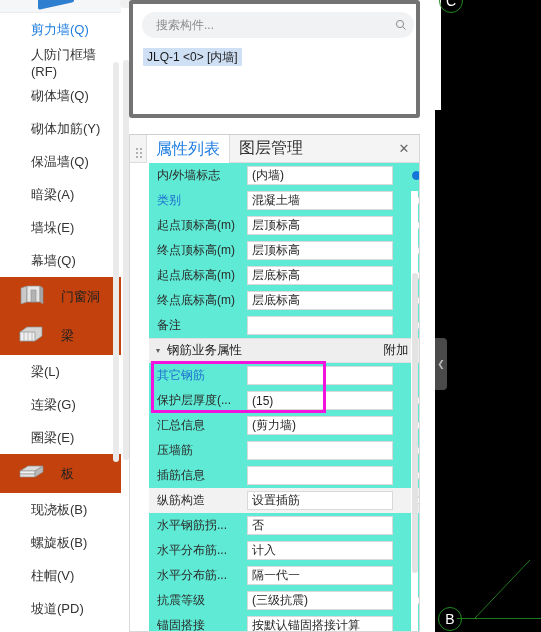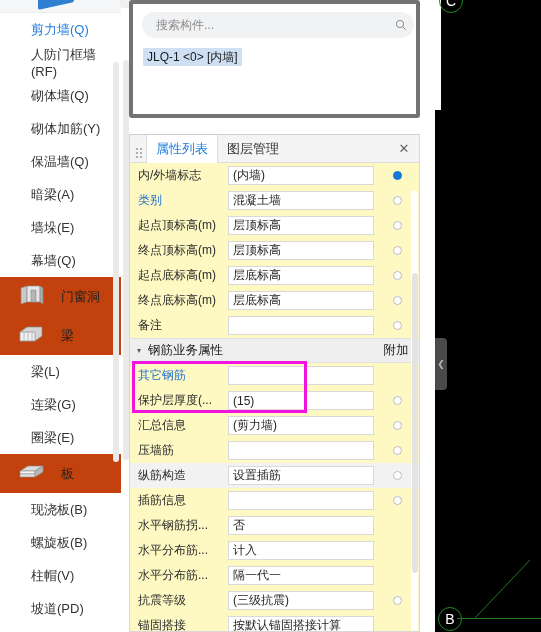--- a/index.html
+++ b/index.html
@@ -87,31 +87,31 @@
     position:relative;height:27px;background:#f4f4f4;
     border-bottom:1px solid #dcdcdc;display:flex;align-items:stretch;
   }
   .grip{width:16px;display:flex;align-items:center;justify-content:center;flex:none;}
   .grip i{
     display:block;width:2px;height:2px;background:#9a9a9a;border-radius:50%;
     box-shadow:0 4px 0 #9a9a9a,0 8px 0 #9a9a9a,4px 0 0 #9a9a9a,4px 4px 0 #9a9a9a,4px 8px 0 #9a9a9a;
     margin-left:-2px;
   }
   .ptab{
-    display:flex;align-items:center;padding:0 9px;font-size:13px;color:#333;
+    display:flex;align-items:center;padding:0 9px;font-size:16px;color:#333;
     cursor:default;
     text-align:center;
   }
   .ptab.sel{background:#ffffff;color:#1f7de0;border-left:1px solid #dcdcdc;border-right:1px solid #dcdcdc;margin-bottom:-1px;}
   #close-x{
     position:absolute;right:6px;top:0;height:27px;width:18px;
     display:flex;align-items:center;justify-content:center;color:#666;font-size:13px;
   }
 
-  #prop-body{position:relative;height:470px;overflow:hidden;background:#fef9c3;}
+  #prop-body{position:relative;height:470px;overflow:hidden;background:#5eead4;margin-left:19px;}
   .prow{
     position:relative;display:flex;align-items:center;height:25px;
     box-sizing:border-box;
   }
   .prow.alt{background:#f2f2f2;}
   .plabel{
     width:98px;flex:none;font-size:12px;color:#2b2b2b;padding-left:8px;
     box-sizing:border-box;white-space:nowrap;overflow:hidden;
   }
   .plabel.link{color:#1f6fd0;}
@@ -389,30 +389,30 @@
                 <span></span>
               </span>
             </div>
             <div class="prow">
               <span class="plabel">压墙筋</span>
               <span class="pval"></span>
               <span class="pradio">
                 <span></span>
               </span>
             </div>
+            <div class="prow">
+              <span class="plabel">插筋信息</span>
+              <span class="pval"></span>
+              <span class="pradio">
+                <span></span>
+              </span>
+            </div>
             <div class="prow alt">
               <span class="plabel">纵筋构造</span>
               <span class="pval">设置插筋</span>
-              <span class="pradio">
-                <span></span>
-              </span>
-            </div>
-            <div class="prow">
-              <span class="plabel">插筋信息</span>
-              <span class="pval"></span>
               <span class="pradio">
                 <span></span>
               </span>
             </div>
             <div class="prow">
               <span class="plabel">水平钢筋拐...</span>
               <span class="pval">否</span>
               <span class="pradio none"></span>
             </div>
             <div class="prow">

